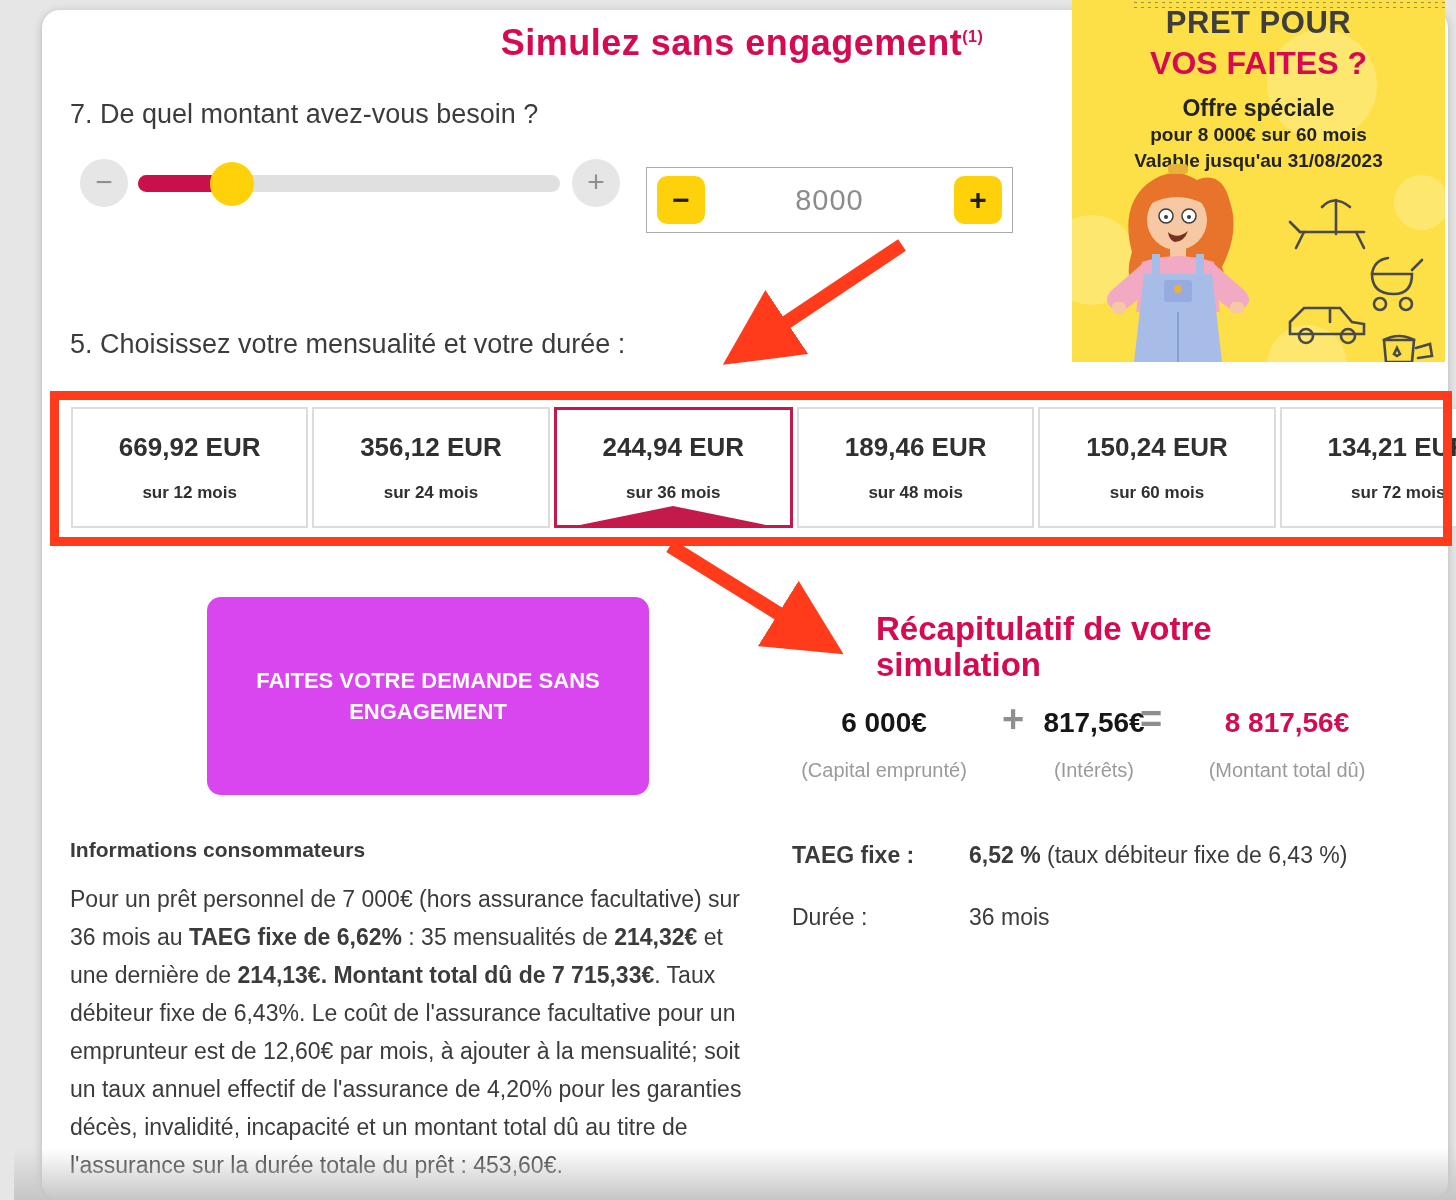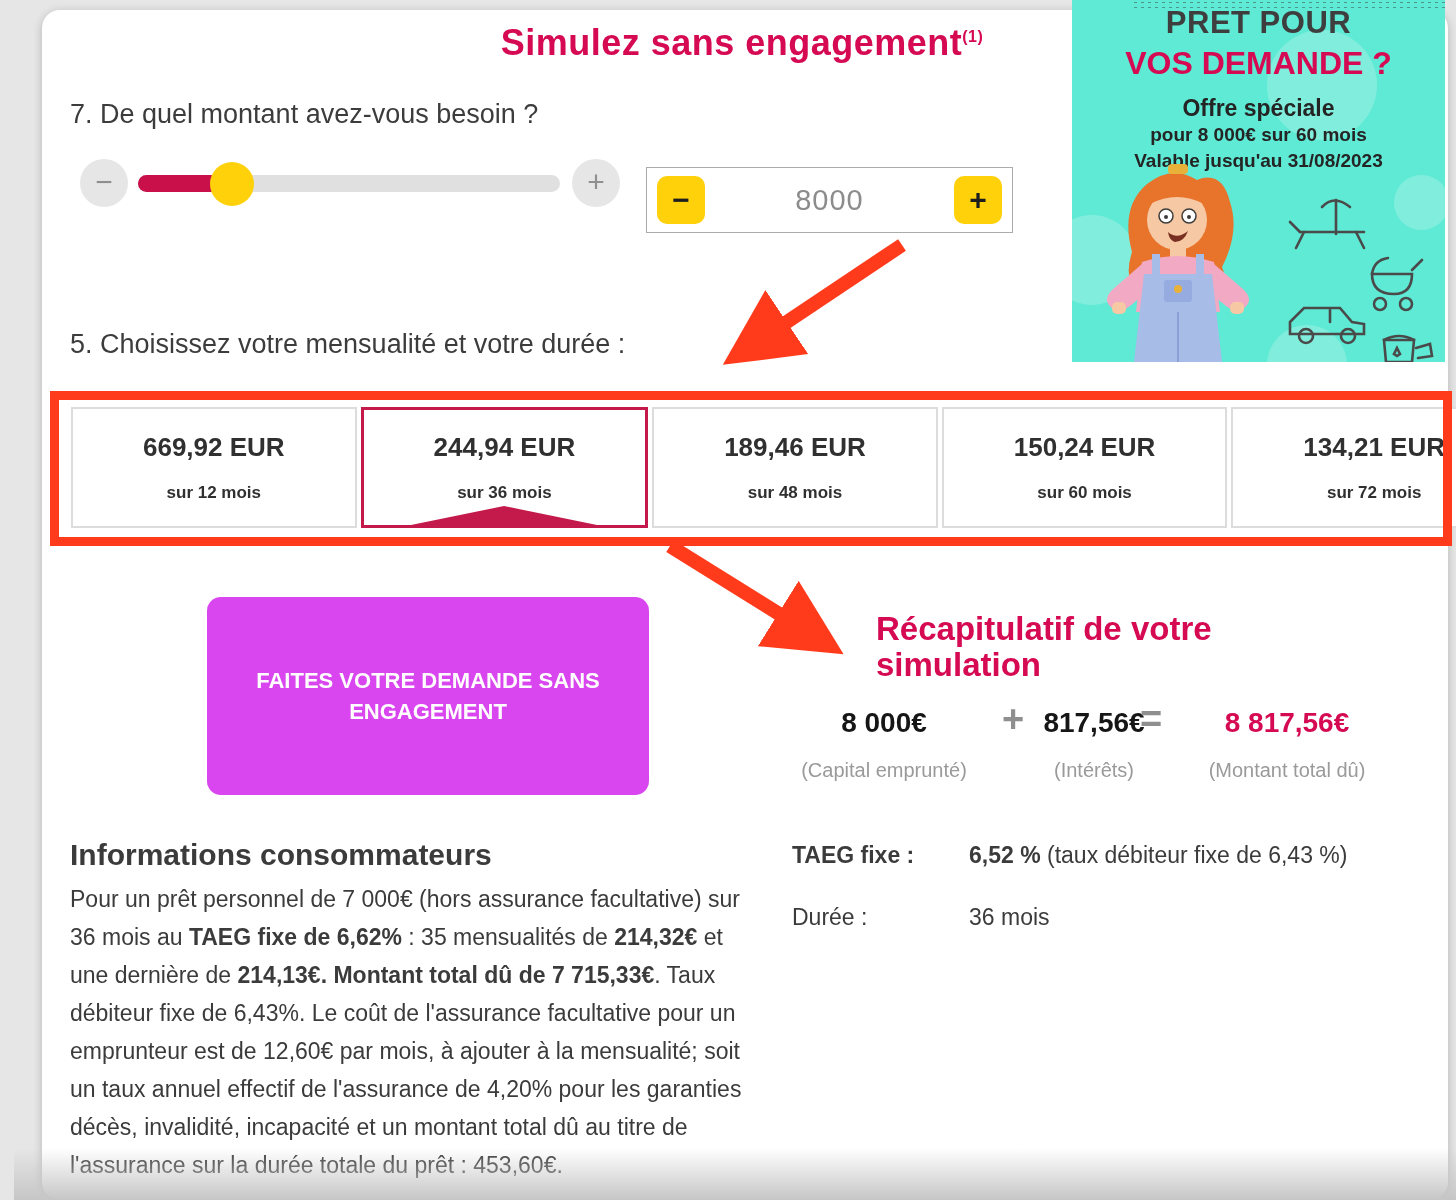--- a/index.html
+++ b/index.html
@@ -38,21 +38,21 @@
                  background:#FFD10A; border:none; font-size:30px; font-weight:700; color:#1d1d1d;
                  text-align:center; line-height:48px; cursor:pointer; }
   .stepper-minus { left:10px; }
   .stepper-plus  { right:10px; }
   .stepper-value { position:absolute; left:0; top:0; width:100%; height:100%;
                    display:flex; align-items:center; justify-content:center;
                    font-size:29px; color:#8C8C8C; letter-spacing:1px; }
 
   
   .promo { position:absolute; left:1058px; top:0; width:373px; height:362px;
-           background:#5eead4; overflow:hidden; }
+           background:#fde047; overflow:hidden; }
   .promo::before { content:""; position:absolute; left:60px; top:0; width:320px; height:9px;
                    background-image:radial-gradient(rgba(50,50,50,.45) 1.2px, transparent 1.3px);
                    background-size:7px 5px; }
   .promo-bubble { position:absolute; border-radius:50%; background:rgba(255,255,255,.22); }
   .promo-line { position:relative; width:100%; text-align:center; }
   .promo-l1 { margin-top:5px;  font-size:31px; font-weight:800; color:#3E3E3E; letter-spacing:.5px; }
   .promo-l2 { margin-top:4px;  font-size:32px; font-weight:800; color:#D50A52; }
   .promo-l3 { margin-top:13px; font-size:23px; font-weight:800; color:#242424; }
   .promo-l4 { margin-top:2px;  font-size:19px; font-weight:600; color:#242424; }
   .promo-l5 { margin-top:4px;  font-size:19px; font-weight:700; color:#242424; }
@@ -94,21 +94,21 @@
   .eq-total     { left:1168px; top:707px; width:210px; color:#D50A52; }
   .eq-op { position:absolute; font-size:38px; font-weight:800; color:#8F8F8F; }
   .eq-plus   { left:988px;  top:698px; }
   .eq-equals { left:1126px; top:698px; }
   .eq-lbl { position:absolute; top:759px; font-size:20px; color:#9A9A9A; text-align:center; }
   .lbl-capital   { left:770px;  width:200px; }
   .lbl-interests { left:1000px; width:160px; }
   .lbl-total     { left:1164px; width:218px; }
 
   
-  .info-heading { position:absolute; left:56px; top:838px; font-size:30px; font-weight:800; color:#3B3B3B; }
+  .info-heading { position:absolute; left:56px; top:838px; font-size:21px; font-weight:800; color:#3B3B3B; }
   .info-para { position:absolute; left:56px; top:880px; width:692px; font-size:23px;
                line-height:38px; color:#3B3B3B; }
   .info-para b, .detail-value b { font-weight:700; }
 
   
   .details { position:absolute; left:778px; top:836px; width:615px; }
   .detail-row { display:grid; grid-template-columns:177px 1fr; }
   .detail-row + .detail-row { margin-top:24px; }
   .detail-label { font-size:23px; color:#3B3B3B; line-height:38px; }
   .lbl-bold { font-weight:700; }
@@ -145,21 +145,21 @@
     <div class="stepper-value">8000</div>
     <button class="stepper-btn stepper-plus"><span>+</span></button>
   </div>
 
   <div class="promo">
     <div class="promo-bubble" style="left:195px; top:30px; width:110px; height:110px;"></div>
     <div class="promo-bubble" style="left:-25px; top:215px; width:90px; height:90px;"></div>
     <div class="promo-bubble" style="left:195px; top:325px; width:80px; height:80px;"></div>
     <div class="promo-bubble" style="left:322px; top:175px; width:55px; height:55px;"></div>
     <div class="promo-line promo-l1">PRET POUR</div>
-    <div class="promo-line promo-l2">VOS DEMANDE ?</div>
+    <div class="promo-line promo-l2">VOS FAITES ?</div>
     <div class="promo-line promo-l3">Offre spéciale</div>
     <div class="promo-line promo-l4">pour 8 000€ sur 60 mois</div>
     <div class="promo-line promo-l5">Valable jusqu'au 31/08/2023</div>
     <svg class="promo-art" viewBox="0 0 373 200">
 
       <g>
         <path d="M60 90 Q48 45 75 22 Q100 2 125 18 Q150 8 158 40 Q168 70 150 105 Q160 130 140 140 L70 140 Q50 120 60 90 Z" fill="#E8742C"></path>
         <rect x="96" y="2" width="20" height="10" rx="4" fill="#E8B13A"></rect>
         <circle cx="105" cy="58" r="30" fill="#F6C9A4"></circle>
         <path d="M78 42 Q105 28 132 42 L132 32 Q105 18 78 32 Z" fill="#E8742C"></path>
@@ -217,20 +217,24 @@
   <div class="step-label step2-label">5. Choisissez votre mensualité et votre durée :</div>
 
   <div class="annotation-rect"></div>
 
   <div class="cards">
     <div class="card">
       <div class="amount">669,92 EUR</div>
       <div class="duration">sur 12 mois</div>
     </div>
 
+    <div class="card">
+      <div class="amount">356,12 EUR</div>
+      <div class="duration">sur 24 mois</div>
+    </div>
 
     <div class="card selected">
       <div class="amount">244,94 EUR</div>
       <div class="duration">sur 36 mois</div>
     </div>
 
     <div class="card">
       <div class="amount">189,46 EUR</div>
       <div class="duration">sur 48 mois</div>
     </div>
@@ -242,21 +246,21 @@
 
     <div class="card">
       <div class="amount">134,21 EUR</div>
       <div class="duration">sur 72 mois</div>
     </div>
   </div>
 
   <button class="cta-button">FAITES VOTRE DEMANDE SANS ENGAGEMENT</button>
 
   <div class="recap-title">Récapitulatif de votre simulation</div>
-  <div class="eq eq-capital">8 000€</div>
+  <div class="eq eq-capital">6 000€</div>
   <div class="eq-op eq-plus">+</div>
   <div class="eq eq-interests">817,56€</div>
   <div class="eq-op eq-equals">=</div>
   <div class="eq eq-total">8 817,56€</div>
   <div class="eq-lbl lbl-capital">(Capital emprunté)</div>
   <div class="eq-lbl lbl-interests">(Intérêts)</div>
   <div class="eq-lbl lbl-total">(Montant total dû)</div>
 
   <div class="info-heading">Informations consommateurs</div>
   <div class="info-para"><span>Pour un prêt personnel de 7 000€ (hors assurance facultative) sur 36 mois au </span><b>TAEG fixe de 6,62%</b><span> : 35 mensualités de </span><b>214,32€</b><span> et une dernière de </span><b>214,13€.</b><span> </span><b>Montant total dû de 7 715,33€</b><span>. Taux débiteur fixe de 6,43%. Le coût de l'assurance facultative pour un emprunteur est de 12,60€ par mois, à ajouter à la mensualité; soit un taux annuel effectif de l'assurance de 4,20% pour les garanties décès, invalidité, incapacité et un montant total dû au titre de l'assurance sur la durée totale du prêt : 453,60€.</span></div>

